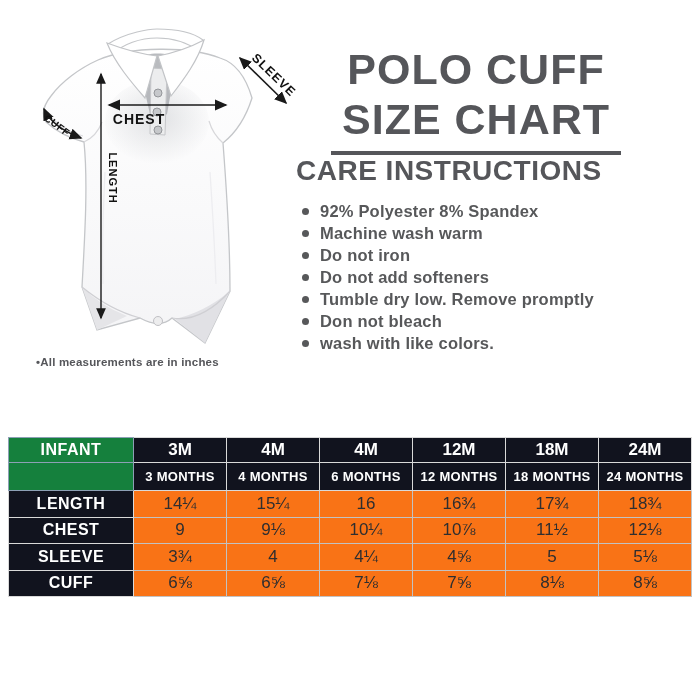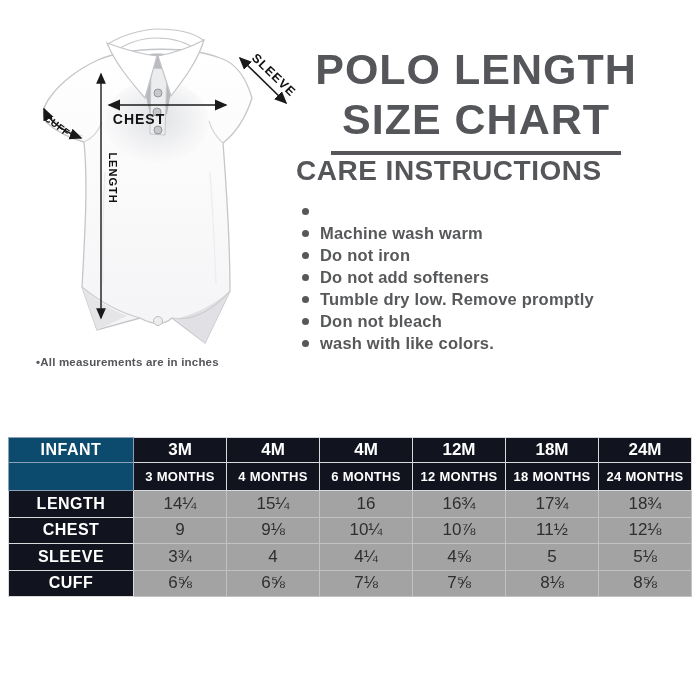--- a/index.html
+++ b/index.html
@@ -25,25 +25,25 @@
   .dot { width:7px; height:7px; border-radius:50%; background:#57585a; flex:0 0 7px;
          margin-right:11px; }
 
   
   .size-table { position:absolute; left:8px; top:437px; width:684px;
                 border-collapse:collapse; table-layout:fixed;
                 border:1px solid #8f8f8f; }
   .size-table td, .size-table th { border:1px solid #c2c2c2; text-align:center;
                 vertical-align:middle; overflow:hidden; }
   .cell-dark  { background:#11131e; color:#ffffff; border-color:#d9d9d9 !important; }
-  .cell-blue  { background:#0c4a6e; color:#ffffff; border-color:#8da0b5 !important; }
+  .cell-blue  { background:#15803d; color:#ffffff; border-color:#8da0b5 !important; }
   .size-head  { font-size:17px; font-weight:bold; }
   .months-head{ font-size:13px; font-weight:bold; letter-spacing:.3px; }
   .row-label  { font-size:16px; font-weight:bold; letter-spacing:.5px; }
-  .cell-val   { background:#a3a3a3; color:#2e2e30; font-size:17px; }
+  .cell-val   { background:#f97316; color:#2e2e30; font-size:17px; }
   .r1 { height:25px; } .r2 { height:28px; } .rd { height:26.5px; }
 </style>
 </head>
 <body>
 
 <div class="page">
 
   <div class="diagram">
     <svg width="300" height="335" viewBox="0 0 300 335">
       <defs>
@@ -110,30 +110,31 @@
       <text transform="translate(104,156) rotate(90)" text-anchor="middle" font-size="11" font-weight="bold" letter-spacing="1" fill="#111">LENGTH</text>
       <text transform="translate(266,56) rotate(44)" text-anchor="middle" font-size="12.5" font-weight="bold" letter-spacing="1" fill="#111">SLEEVE</text>
       <text transform="translate(50,106) rotate(37)" text-anchor="middle" font-size="10" font-weight="bold" letter-spacing=".5" fill="#111">CUFF</text>
     </svg>
   </div>
 
   <div class="measure-note">•All measurements are in inches</div>
 
   <div class="right-col">
     <div class="title">
-      <div>POLO LENGTH</div>
+      <div>POLO CUFF</div>
       <div>SIZE CHART</div>
     </div>
     <div class="title-underline"></div>
 
     <div class="care-heading">CARE INSTRUCTIONS</div>
 
     <ul class="care-list">
       <li>
         <span class="dot"></span>
+        <span>92% Polyester 8% Spandex</span>
       </li>
       <li>
         <span class="dot"></span>
         <span>Machine wash warm</span>
       </li>
       <li>
         <span class="dot"></span>
         <span>Do not iron</span>
       </li>
       <li>

